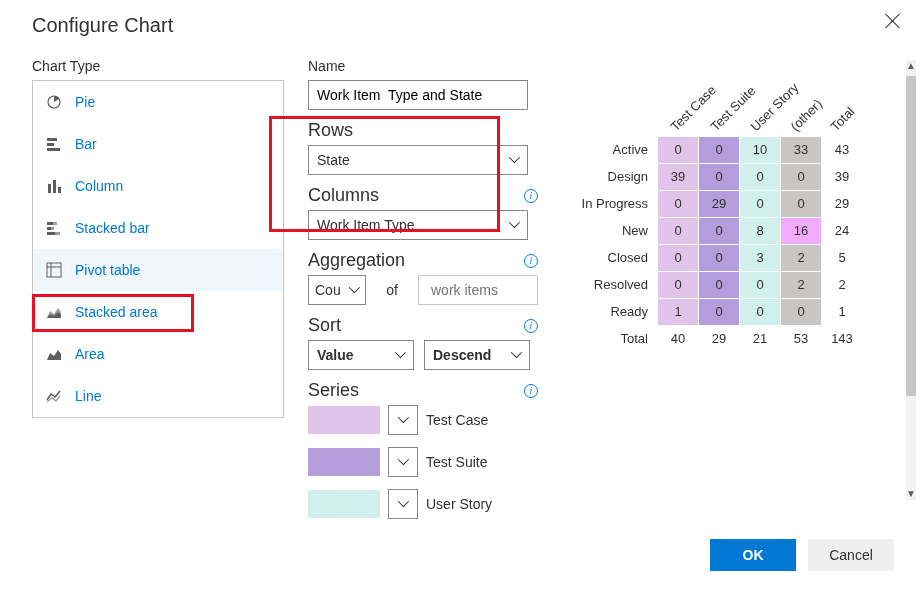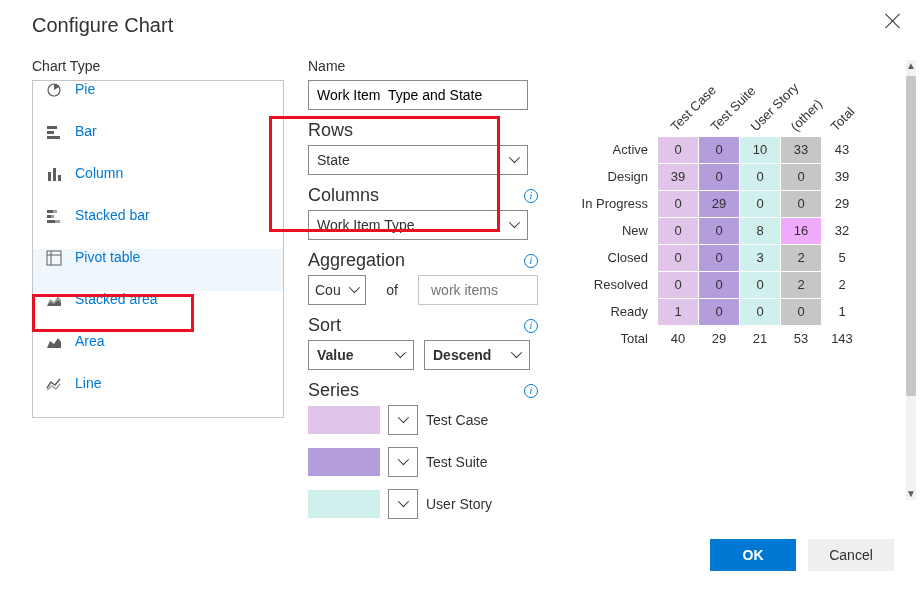--- a/index.html
+++ b/index.html
@@ -53,21 +53,21 @@
       font-size: 14px;
       color: #323130;
       margin: 10px 0 6px 0;
     }
     .chart-type-list {
       border: 1px solid #c8c6c4;
       background: #fff;
     }
     .chart-type-item {
       display: flex;
-      align-items: flex-start;
+      align-items: center;
       height: 42px;
       padding: 0 12px;
       color: #0078d4;
       cursor: pointer;
     }
     .chart-type-item.selected {
       background: #eff6fc;
     }
     .ct-icon {
       width: 18px;
@@ -501,21 +501,21 @@
           <div class="pivot-cell" style="background: rgb(208, 240, 237);">0</div>
           <div class="pivot-cell" style="background: rgb(200, 198, 196);">0</div>
           <div class="pivot-cell">29</div>
         </div>
         <div class="pivot-row">
           <div class="pivot-row-label">New</div>
           <div class="pivot-cell" style="background: rgb(225, 196, 233);">0</div>
           <div class="pivot-cell" style="background: rgb(179, 157, 219);">0</div>
           <div class="pivot-cell" style="background: rgb(208, 240, 237);">8</div>
           <div class="pivot-cell" style="background: #f0abfc;">16</div>
-          <div class="pivot-cell">32</div>
+          <div class="pivot-cell">24</div>
         </div>
         <div class="pivot-row">
           <div class="pivot-row-label">Closed</div>
           <div class="pivot-cell" style="background: rgb(225, 196, 233);">0</div>
           <div class="pivot-cell" style="background: rgb(179, 157, 219);">0</div>
           <div class="pivot-cell" style="background: rgb(208, 240, 237);">3</div>
           <div class="pivot-cell" style="background: rgb(200, 198, 196);">2</div>
           <div class="pivot-cell">5</div>
         </div>
         <div class="pivot-row">

